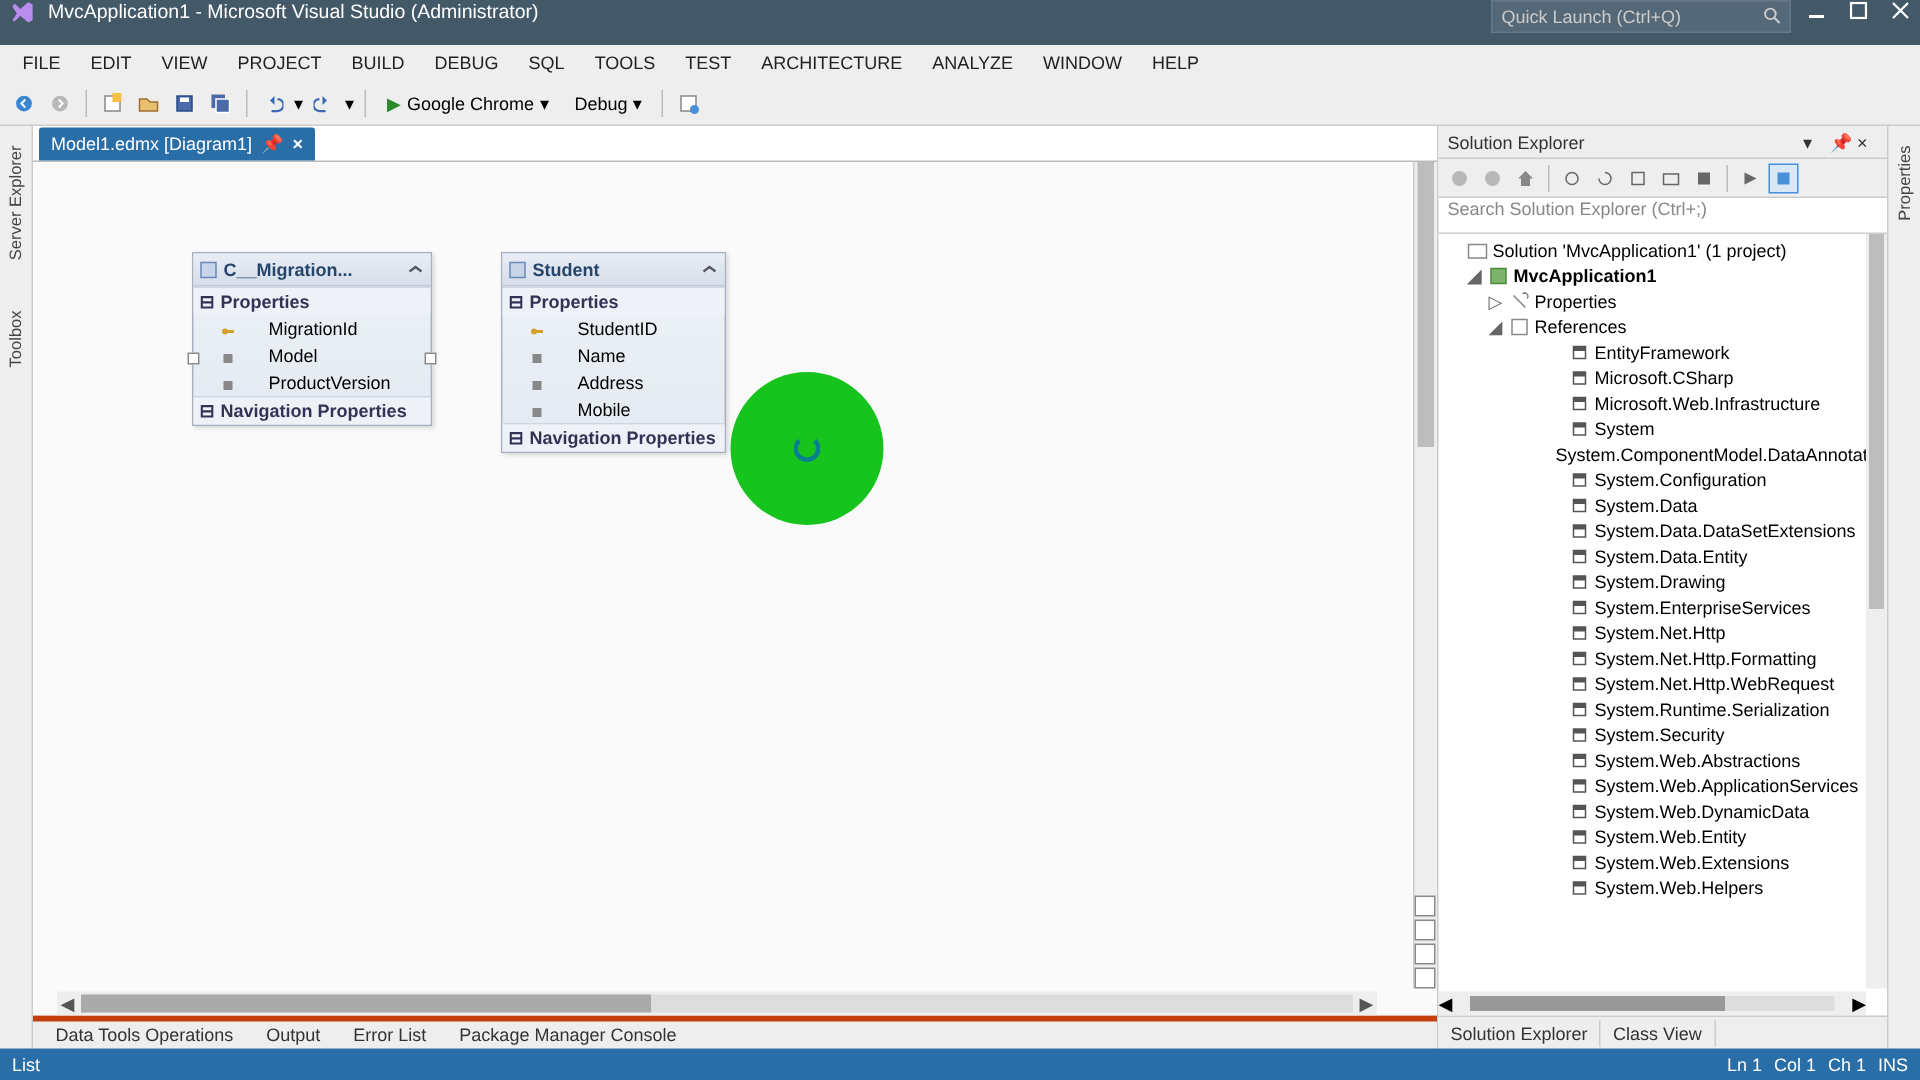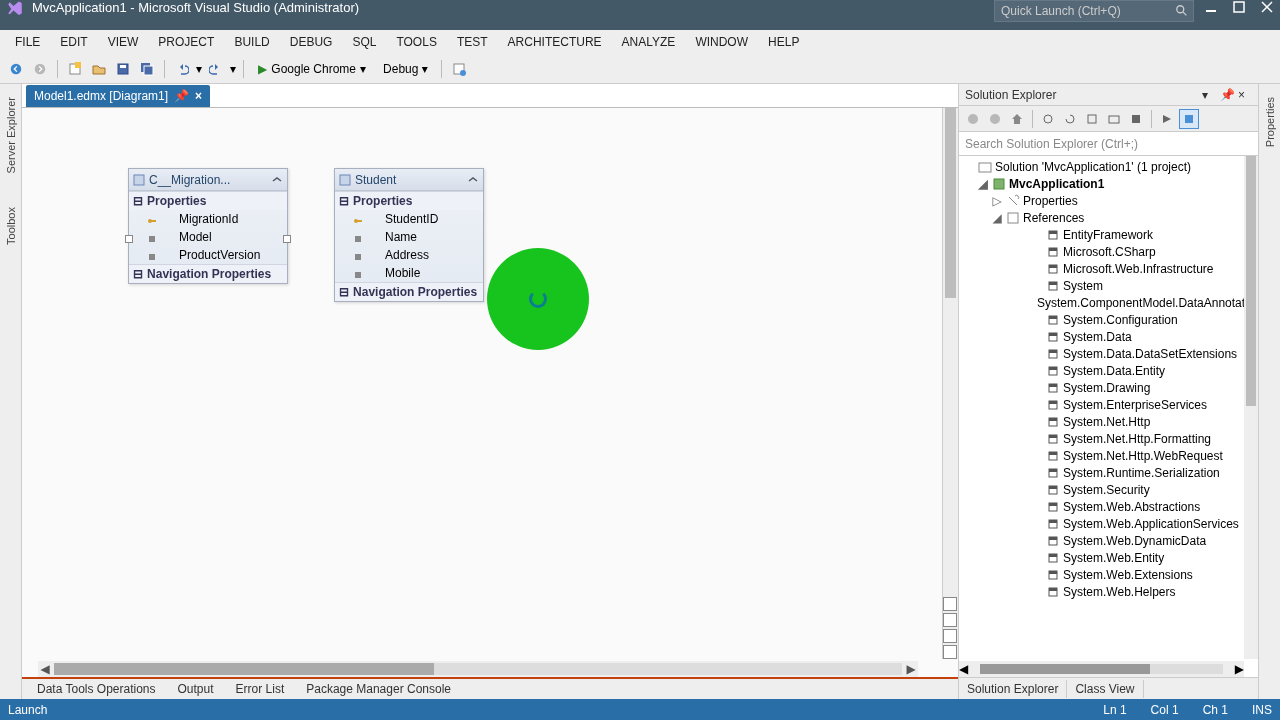--- a/index.html
+++ b/index.html
@@ -26,64 +26,64 @@
 .doc-area{flex:1;display:flex;flex-direction:column;background:#fff;position:relative}
 .doc-tabstrip{height:24px;background:#fff;display:flex;align-items:flex-end;padding-left:4px;border-bottom:1px solid #bbb}
 .doc-tab{height:22px;background:#2a6ea8;color:#fff;padding:0 8px;display:flex;align-items:center;gap:6px;font-size:11px;border-top-left-radius:2px;border-top-right-radius:2px}
 .doc-tab .pin{color:#ddd}
 .doc-tab .close{color:#fff;font-weight:bold}
 .canvas-wrap{flex:1;position:relative;overflow:hidden}
 .canvas{position:absolute;inset:0;background:#fafafb}
 .entity{position:absolute;border:1px solid #a8b0bf;background:linear-gradient(#eef2f8,#e4eaf2);box-shadow:1px 1px 3px rgba(0,0,0,.15)}
 .entity.e1{left:106px;top:60px;width:160px}
 .entity.e2{left:312px;top:60px;width:150px}
-.ent-header{height:22px;background:linear-gradient(#e8edf5,#d6deea);border-bottom:1px solid #bfc7d4;display:flex;align-items:center;padding:0 4px;gap:4px;font-weight:400;color:#25456b}
+.ent-header{height:22px;background:linear-gradient(#e8edf5,#d6deea);border-bottom:1px solid #bfc7d4;display:flex;align-items:center;padding:0 4px;gap:4px;font-weight:700;color:#25456b}
 .ent-header .ico{width:12px;height:12px}
 .ent-header .name{flex:1;overflow:hidden;text-overflow:ellipsis;white-space:nowrap}
 .ent-header .chev{width:12px;height:12px}
 .ent-section{border-top:1px solid #cfd6e2}
 .ent-section-h{padding:2px 4px;display:flex;align-items:center;gap:4px;color:#335;font-weight:600;background:#eef2f8}
 .ent-prop{padding:2px 4px 2px 18px;display:flex;align-items:flex-end;gap:22px}
 .ent-prop .key{width:10px;height:10px}
 .handle{position:absolute;width:8px;height:8px;background:#fff;border:1px solid #888}
 .green-circle{position:absolute;width:102px;height:102px;border-radius:50%;background:#17c41e;left:465px;top:140px;display:flex;align-items:center;justify-content:center}
 .green-circle .spin{width:18px;height:18px;border:3px solid #0a7f8e;border-top-color:transparent;border-radius:50%}
 .v-scroll{position:absolute;right:0;top:0;bottom:18px;width:16px;background:#eee;border-left:1px solid #ccc}
 .v-thumb{position:absolute;left:2px;right:2px;top:0;height:190px;background:#bdbdbd}
 .h-scroll{position:absolute;left:16px;right:40px;bottom:0;height:16px;background:#eee;display:flex;align-items:center}
 .h-arrow{width:14px;height:14px;display:flex;align-items:center;justify-content:center;color:#555}
 .h-track{flex:1;position:relative;height:12px;background:#ddd;margin:0 2px}
 .h-thumb{position:absolute;left:0;top:0;bottom:0;width:380px;background:#aaa}
 .diagram-tools{position:absolute;right:0;bottom:18px;width:16px;display:flex;flex-direction:column;gap:2px;align-items:center}
 .dt-btn{width:14px;height:14px;border:1px solid #888;background:#fff}
-.bottom-tabs{height:22px;background:#eee;border-top:2px solid #c2410c;display:flex;align-items:center;gap:4px;padding:0 6px}
+.bottom-tabs{height:22px;background:#eee;border-top:4px solid #c2410c;display:flex;align-items:center;gap:4px;padding:0 6px}
 .btab{padding:2px 8px;border:1px solid transparent;color:#333}
 .sol-panel{width:300px;border-left:1px solid #ccc;display:flex;flex-direction:column;background:#fff}
 .sol-header{height:22px;background:#eee;display:flex;align-items:center;padding:0 6px;color:#333;border-bottom:1px solid #ccc}
 .sol-header .t{flex:1}
 .sol-header .hbtn{width:14px;height:14px;margin-left:4px}
 .sol-tb{height:26px;background:#eee;display:flex;align-items:center;padding:0 4px;gap:2px;border-bottom:1px solid #ccc}
 .sol-tb .sbtn{width:20px;height:20px;border:1px solid transparent;display:flex;align-items:center;justify-content:center}
 .sol-tb .sbtn.active{border:1px solid #4a90d9;background:#d8e8f7}
-.sol-search{height:24px;border-bottom:1px solid #ccc;display:flex;align-items:center;padding:0 6px;color:#888}
+.sol-search{height:24px;border-bottom:1px solid #ccc;display:flex;align-items:flex-start;padding:0 6px;color:#888}
 .sol-tree{flex:1;overflow:hidden;position:relative;padding:2px 0}
 .tree-row{display:flex;align-items:center;height:17px;padding-left:4px;white-space:nowrap}
 .tree-row .exp{width:12px;display:inline-flex;justify-content:center;color:#666}
 .tree-row .nico{width:14px;height:14px;margin:0 3px}
 .tree-row.bold{font-weight:600}
 .tree-scroll{position:absolute;right:0;top:0;bottom:18px;width:14px;background:#eee}
 .tree-thumb{position:absolute;left:2px;right:2px;top:0;height:250px;background:#bdbdbd}
 .tree-hscroll{position:absolute;left:0;right:14px;bottom:0;height:16px;background:#eee;display:flex;align-items:center}
 .th-track{flex:1;height:10px;background:#ddd;position:relative;margin:0 12px}
 .th-thumb{position:absolute;left:0;top:0;bottom:0;width:170px;background:#999}
 .sol-bottom-tabs{height:22px;background:#eee;border-top:1px solid #ccc;display:flex;align-items:center}
 .sol-btab{padding:2px 8px;border-right:1px solid #ccc;color:#333}
 .statusbar{position:absolute;left:0;right:0;bottom:0;height:21px;background:#2a6ea8;color:#fff;display:flex;align-items:center;padding:0 8px;font-size:11px}
 .statusbar .spacer{flex:1}
-.statusbar .cell{margin-left:24px}
+.statusbar .cell{margin-left:8px}
 svg{display:block}
 .ind0{padding-left:4px}.ind1{padding-left:18px}.ind2{padding-left:32px}.ind3{padding-left:72px}
 </style>
 </head>
 <body>
 
 <div class="titlebar">
   <svg class="vs-logo" viewBox="0 0 24 24">
       <path fill="#b98cf0" d="M3 6l4 6-4 6 2 1 5-5 7 6 4-2V4l-4-2-7 6-5-5z"></path>
     </svg>
@@ -634,19 +634,19 @@
     </div>
   </div>
 
   <div class="right-tabs">
     <div class="vtab">Properties</div>
   </div>
 
 </div>
 
 <div class="statusbar">
-  <span>Launch</span>
+  <span>List</span>
   <span class="spacer"></span>
   <span class="cell">Ln 1</span>
   <span class="cell">Col 1</span>
   <span class="cell">Ch 1</span>
   <span class="cell">INS</span>
 </div>
 
 </body></html>

